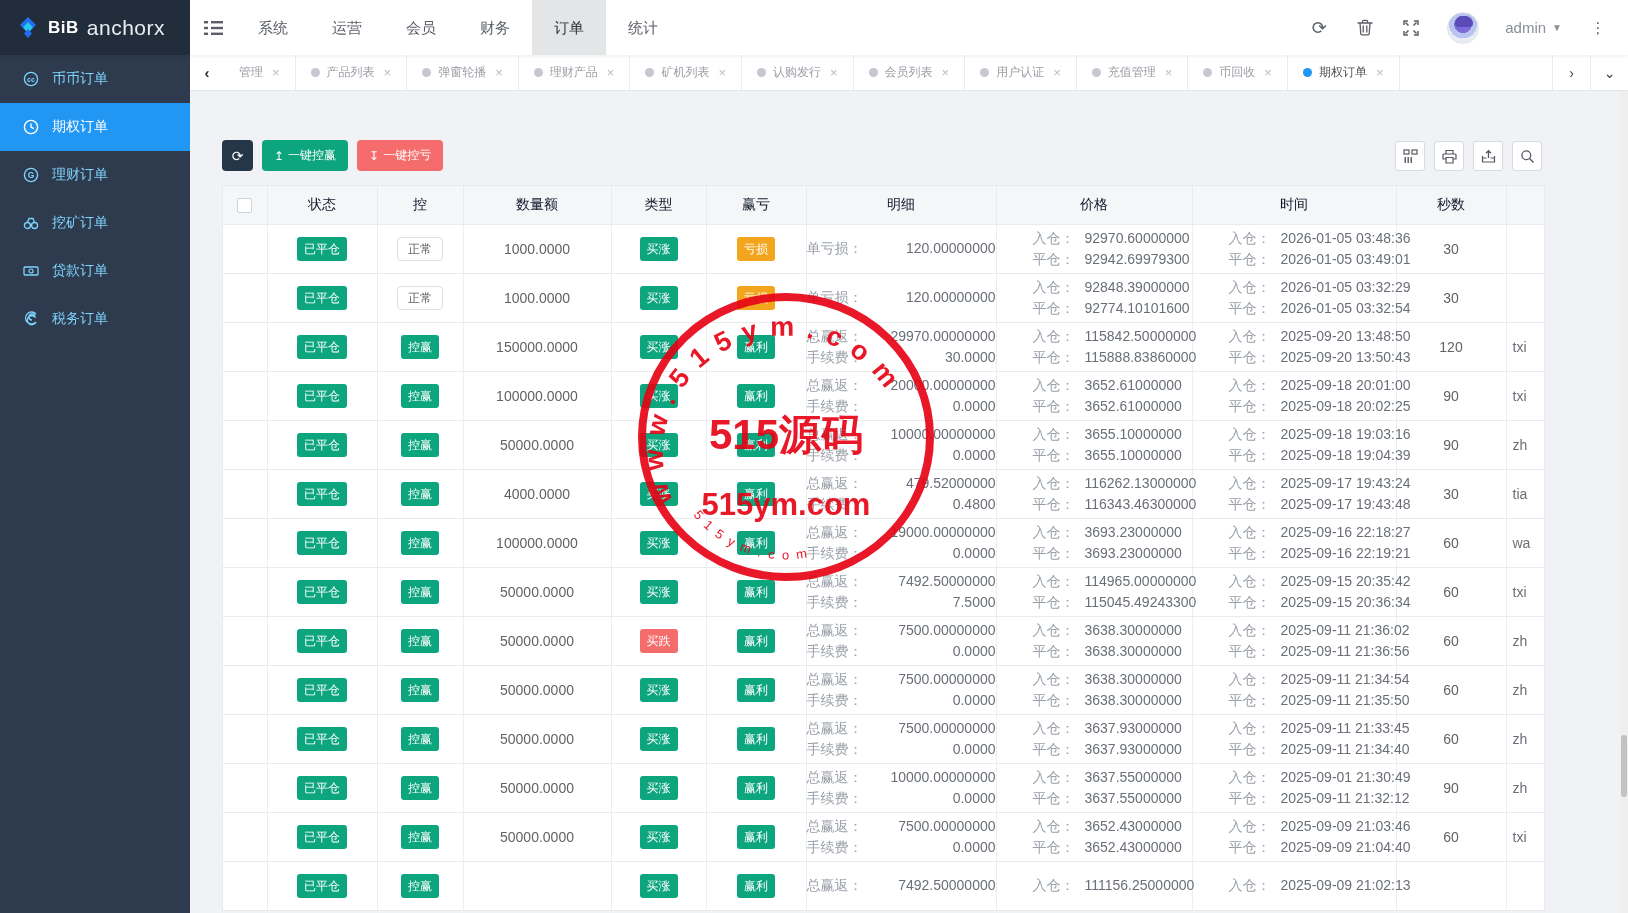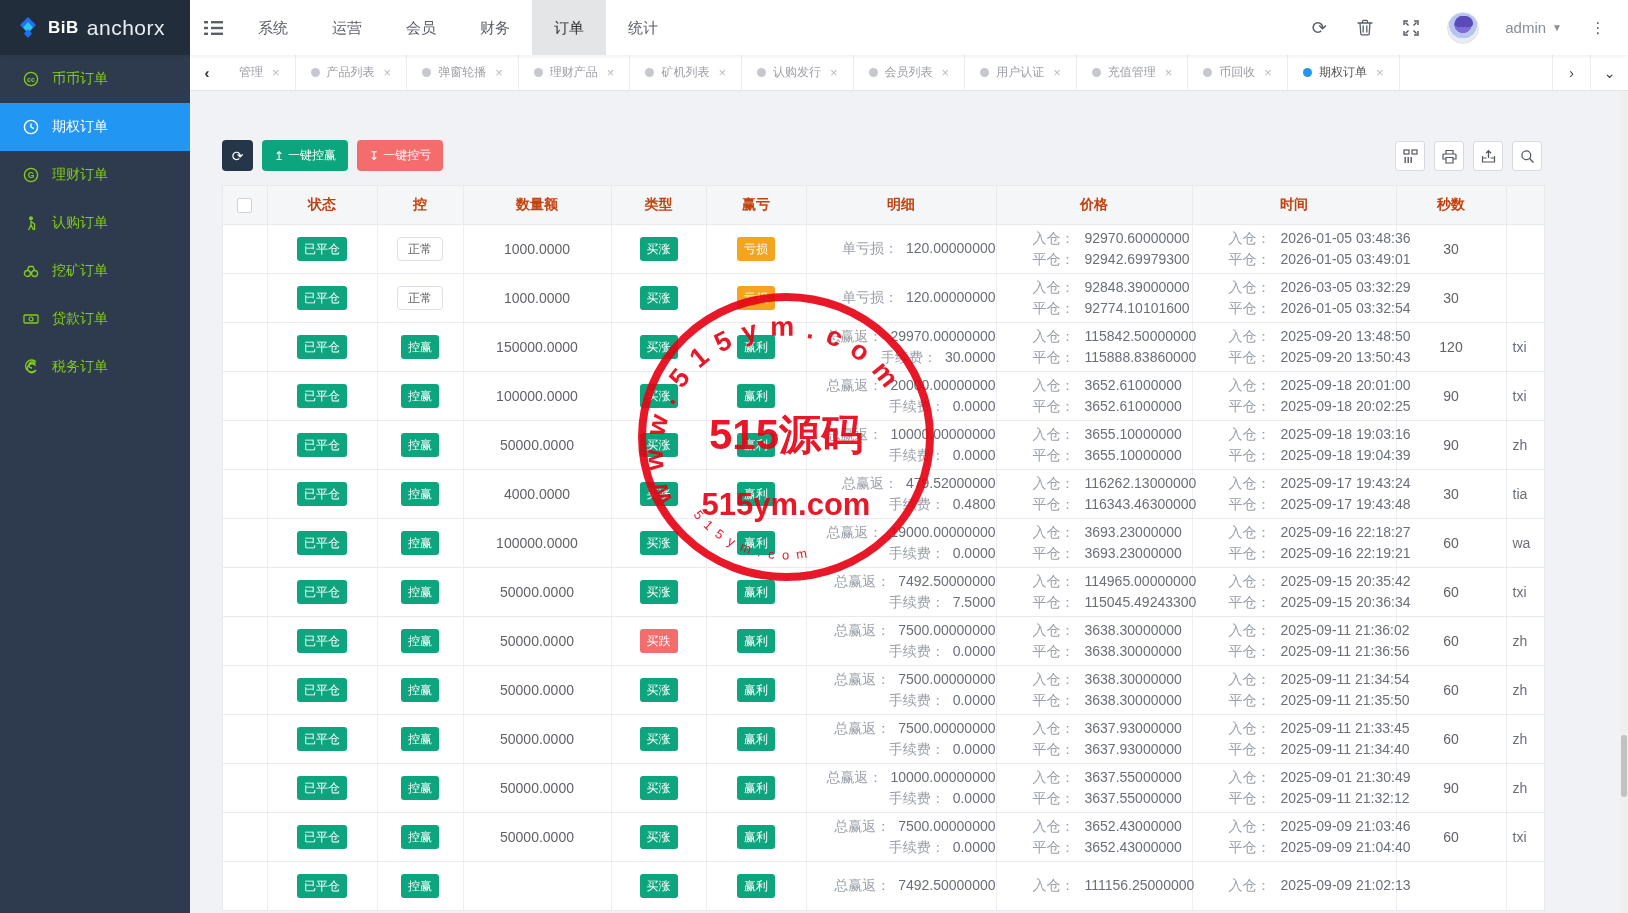--- a/index.html
+++ b/index.html
@@ -35,21 +35,21 @@
   .tabdot { width:9px; height:9px; border-radius:50%; background:#c5c8ce; }
   .tab.active .tabdot { background:#2196f3; }
   .tab.active { color:#515151; }
   .tabclose { color:#b8bbc2; font-size:13px; margin-left:2px; }
   .tab-right { display:flex; flex:0 0 auto; margin-left:auto; }
   .tab-ctl { width:38px; display:flex; align-items:center; justify-content:center; border-left:1px solid #ececec;
     color:#444; font-size:14px; cursor:pointer; }
 
   
   .sidebar { position:absolute; left:0; top:55px; width:190px; height:858px; background:#2e3b4e; z-index:25; }
-  .side-item { height:48px; display:flex; align-items:center; padding-left:22px; gap:13px; color:#84cc16;
+  .side-item { height:48px; display:flex; align-items:center; padding-left:22px; gap:13px; color:#7dd3fc;
     font-size:14px; cursor:pointer; }
   .side-item.active { background:#2196f3; color:#fff; }
   .side-icon { width:17px; height:17px; flex:0 0 17px; display:flex; align-items:center; justify-content:center; }
   .side-icon svg { width:16px; height:16px; }
 
   
   .content { position:absolute; left:190px; top:91px; width:1438px; height:822px; background:#f0f2f5; }
   .toolbar { position:absolute; left:32px; top:49px; display:flex; gap:9px; }
   .tbtn { height:31px; border-radius:4px; border:none; font-size:12px; color:#fff; display:flex; align-items:center;
     gap:4px; padding:0 12px; cursor:pointer; }
@@ -59,32 +59,32 @@
   .card-icons { position:absolute; right:86px; top:50px; display:flex; gap:9px; }
   .cbtn { width:30px; height:30px; border:1px solid #d7dae0; background:#fff; border-radius:3px; display:flex;
     align-items:center; justify-content:center; color:#54585f; cursor:pointer; }
   .cbtn svg { width:15px; height:15px; }
 
   
   .table-wrap { position:absolute; left:32px; top:94px; width:1323px; overflow:hidden; background:#fff; border:1px solid #e8eaec; border-bottom:none;}
   table { border-collapse:collapse; table-layout:fixed; width:1403px; background:#fff; }
   col.c0{width:44px} col.c1{width:110px} col.c2{width:86px} col.c3{width:148px} col.c4{width:95px}
   col.c5{width:100px} col.c6{width:190px} col.c7{width:196px} col.c8{width:204px} col.c9{width:110px} col.c10{width:120px}
-  thead th { height:38px; background:#f5f6f8; font-size:14px; color:#c2410c; font-weight:bold;
+  thead th { height:38px; background:#f5f6f8; font-size:14px; color:#0f172a; font-weight:normal;
     border-right:1px solid #e8eaec; border-bottom:1px solid #e8eaec; text-align:center; }
   tbody td { height:49px; border-right:1px solid #eceef1; border-bottom:1px solid #e8eaec; text-align:center;
     font-size:14px; color:#606266; vertical-align:middle; }
   .chkbox { width:15px; height:15px; border:1px solid #cfd4da; border-radius:2px; background:#fff; display:inline-block; vertical-align:middle; cursor:pointer;}
   .badge { display:inline-block; min-width:38px; padding:6px 7px; border-radius:3px; color:#fff; font-size:12px; line-height:1; }
   .badge.teal { background:#0da57e; }
   .badge.amber { background:#f2a51d; }
   .badge.salmon { background:#f56c6c; }
   .ctl-normal { display:inline-block; padding:5px 10px; border:1px solid #dcdfe6; border-radius:4px; background:#fff;
     color:#606266; font-size:12px; line-height:1; cursor:pointer; }
-  .kv { display:flex; justify-content:flex-end; padding-left:24px; line-height:21px; }
+  .kv { display:flex; justify-content:space-between; line-height:21px; }
   .kv .kl { color:#9aa0a9; flex:0 0 64px; text-align:left; }
   .kv .kv2 { color:#6a6f77; text-align:left; }
   .pt { display:flex; padding-left:36px; line-height:21px; }
   .pt .kl { color:#9aa0a9; flex:0 0 52px; text-align:left; }
   .pt .kv2 { color:#6a6f77; text-align:left; white-space:nowrap; }
   td.usercell { color:#6a6f77; text-align:left; padding-left:6px; border-right:none; overflow:hidden; white-space:nowrap; }
 
   
   .stamp { position:absolute; left:630px; top:283px; z-index:40; pointer-events:none; }
 
@@ -238,29 +238,20 @@
         <svg viewBox="0 0 16 16">
           <circle cx="8" cy="8" r="6.6" fill="none" stroke="currentColor" stroke-width="1.3"></circle>
           <text x="8" y="11" text-anchor="middle" font-size="8.5" fill="currentColor" font-weight="bold">G</text>
         </svg>
       </span>
       <span>理财订单</span>
     </div>
     <div class="side-item">
       <span class="side-icon">
         <svg viewBox="0 0 16 16">
-          <circle cx="8" cy="3.2" r="2" fill="currentColor"></circle>
-          <path d="M8 5.5 L8 10 L5.5 15 M8 10 L10.5 15 M8 6.5 L11.5 9 L11.5 15" stroke="currentColor" stroke-width="1.3" fill="none"></path>
-        </svg>
-      </span>
-      <span>认购订单</span>
-    </div>
-    <div class="side-item">
-      <span class="side-icon">
-        <svg viewBox="0 0 16 16">
           <circle cx="4.4" cy="10.5" r="3" fill="none" stroke="currentColor" stroke-width="1.3"></circle>
           <circle cx="11.6" cy="10.5" r="3" fill="none" stroke="currentColor" stroke-width="1.3"></circle>
           <path d="M4.4 7.5 L6 3.5 h4 L11.6 7.5 M7 9.5 h2" stroke="currentColor" stroke-width="1.3" fill="none"></path>
         </svg>
       </span>
       <span>挖矿订单</span>
     </div>
     <div class="side-item">
       <span class="side-icon">
         <svg viewBox="0 0 16 16">
@@ -409,21 +400,21 @@
                 <span class="kv2">92848.39000000</span>
               </div>
               <div class="pt">
                 <span class="kl">平仓：</span>
                 <span class="kv2">92774.10101600</span>
               </div>
             </td>
             <td>
               <div class="pt">
                 <span class="kl">入仓：</span>
-                <span class="kv2">2026-03-05 03:32:29</span>
+                <span class="kv2">2026-01-05 03:32:29</span>
               </div>
               <div class="pt">
                 <span class="kl">平仓：</span>
                 <span class="kv2">2026-01-05 03:32:54</span>
               </div>
             </td>
             <td>30</td>
             <td class="usercell"></td>
           </tr>
           <tr>

